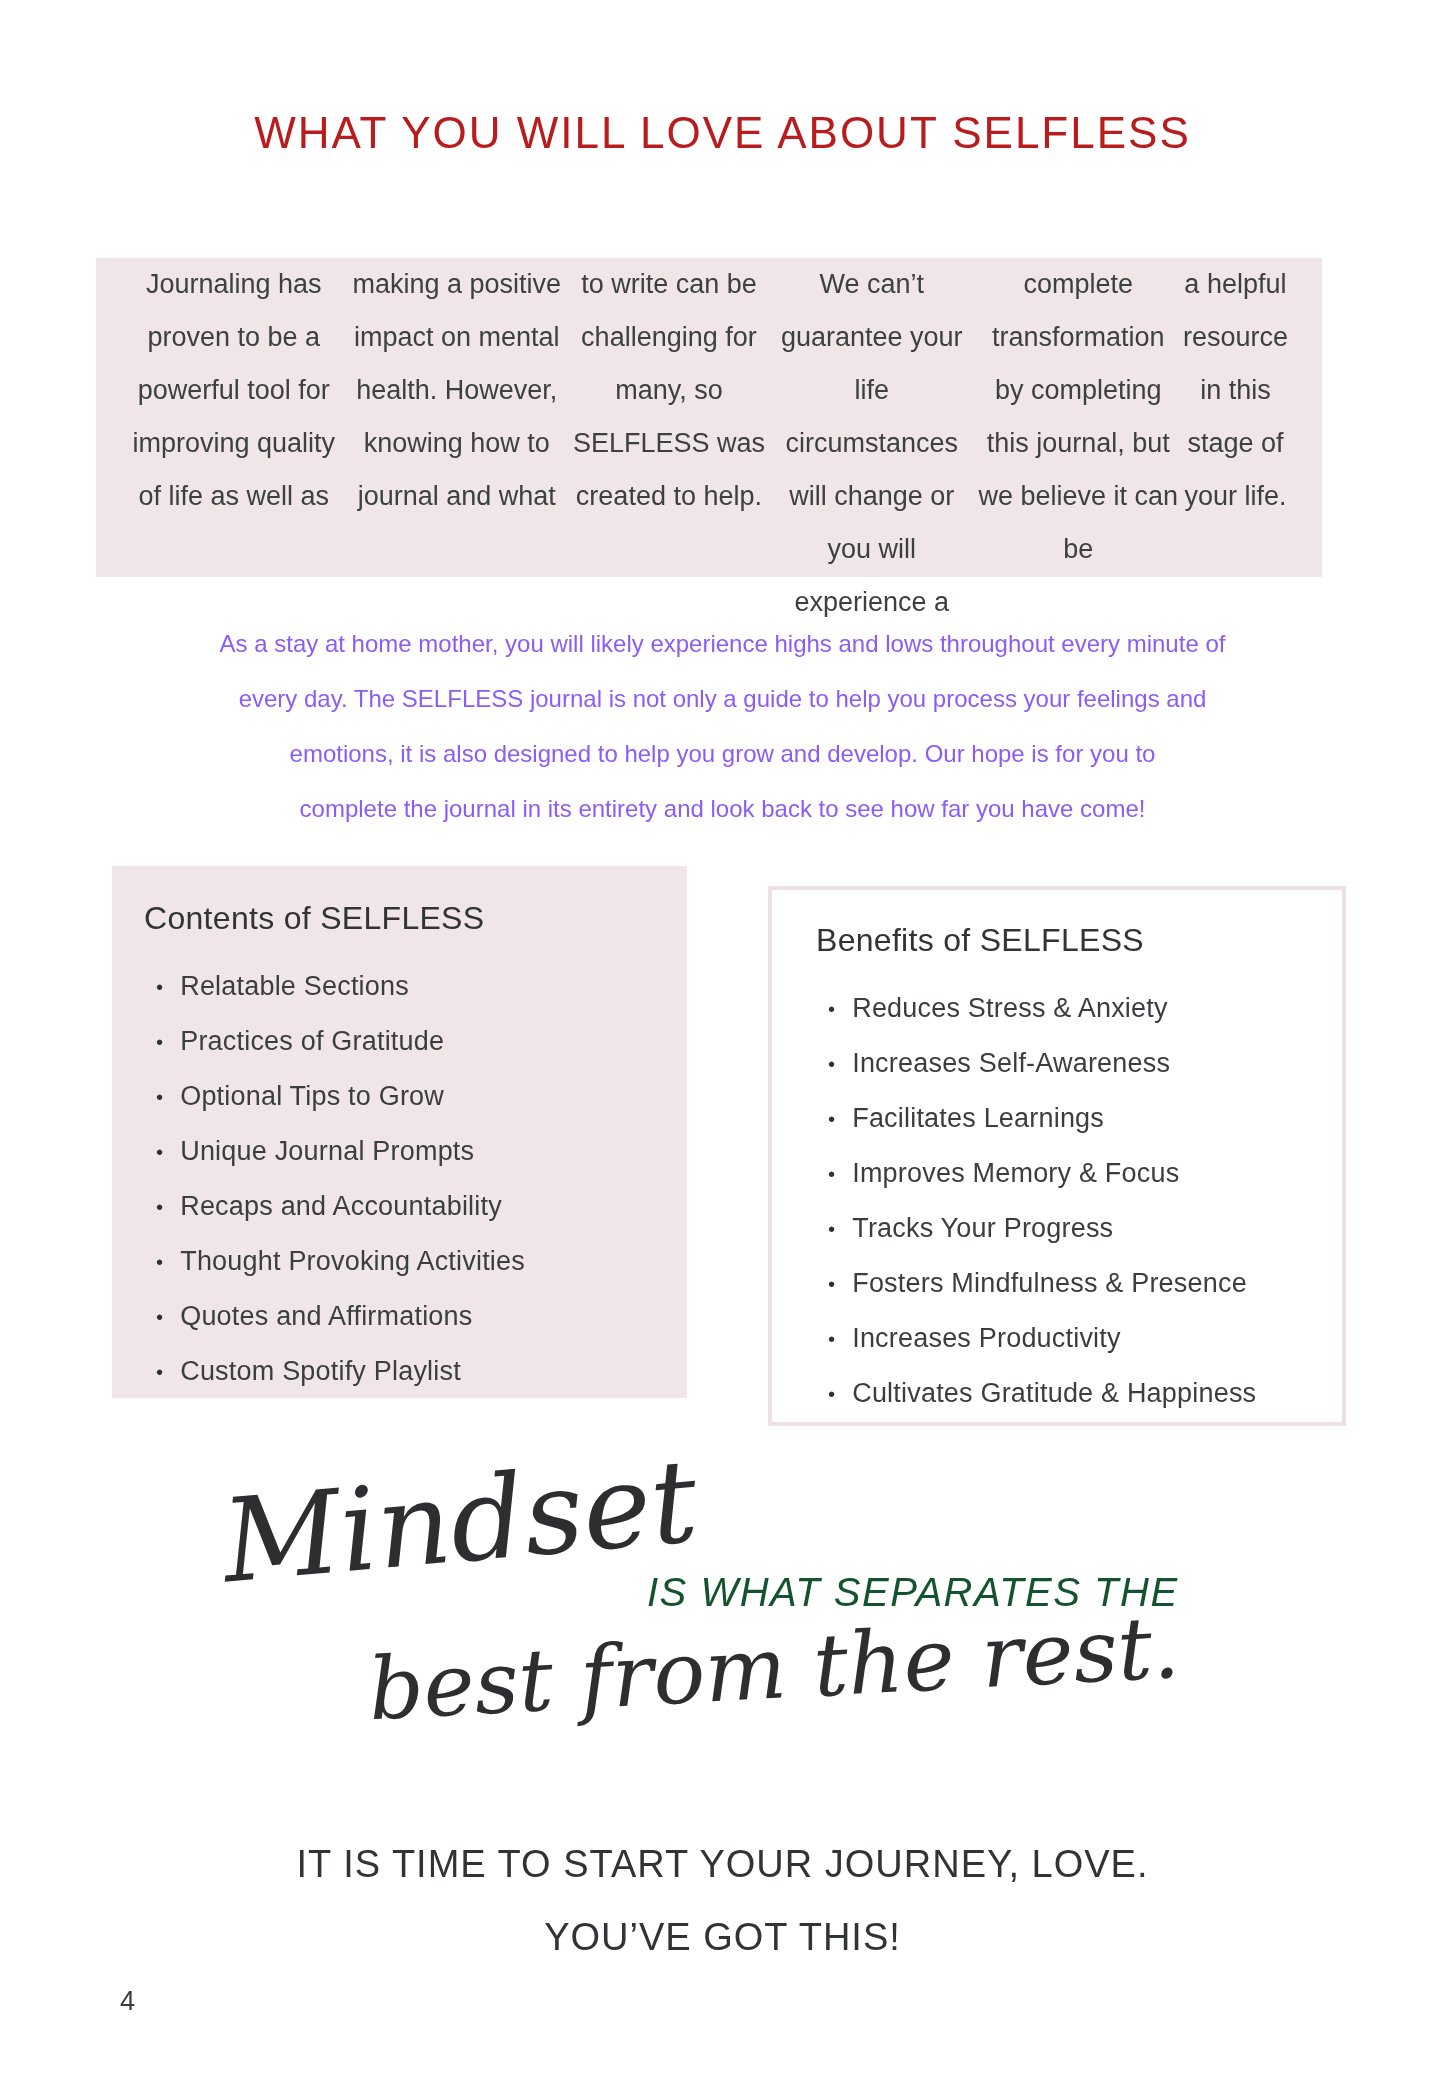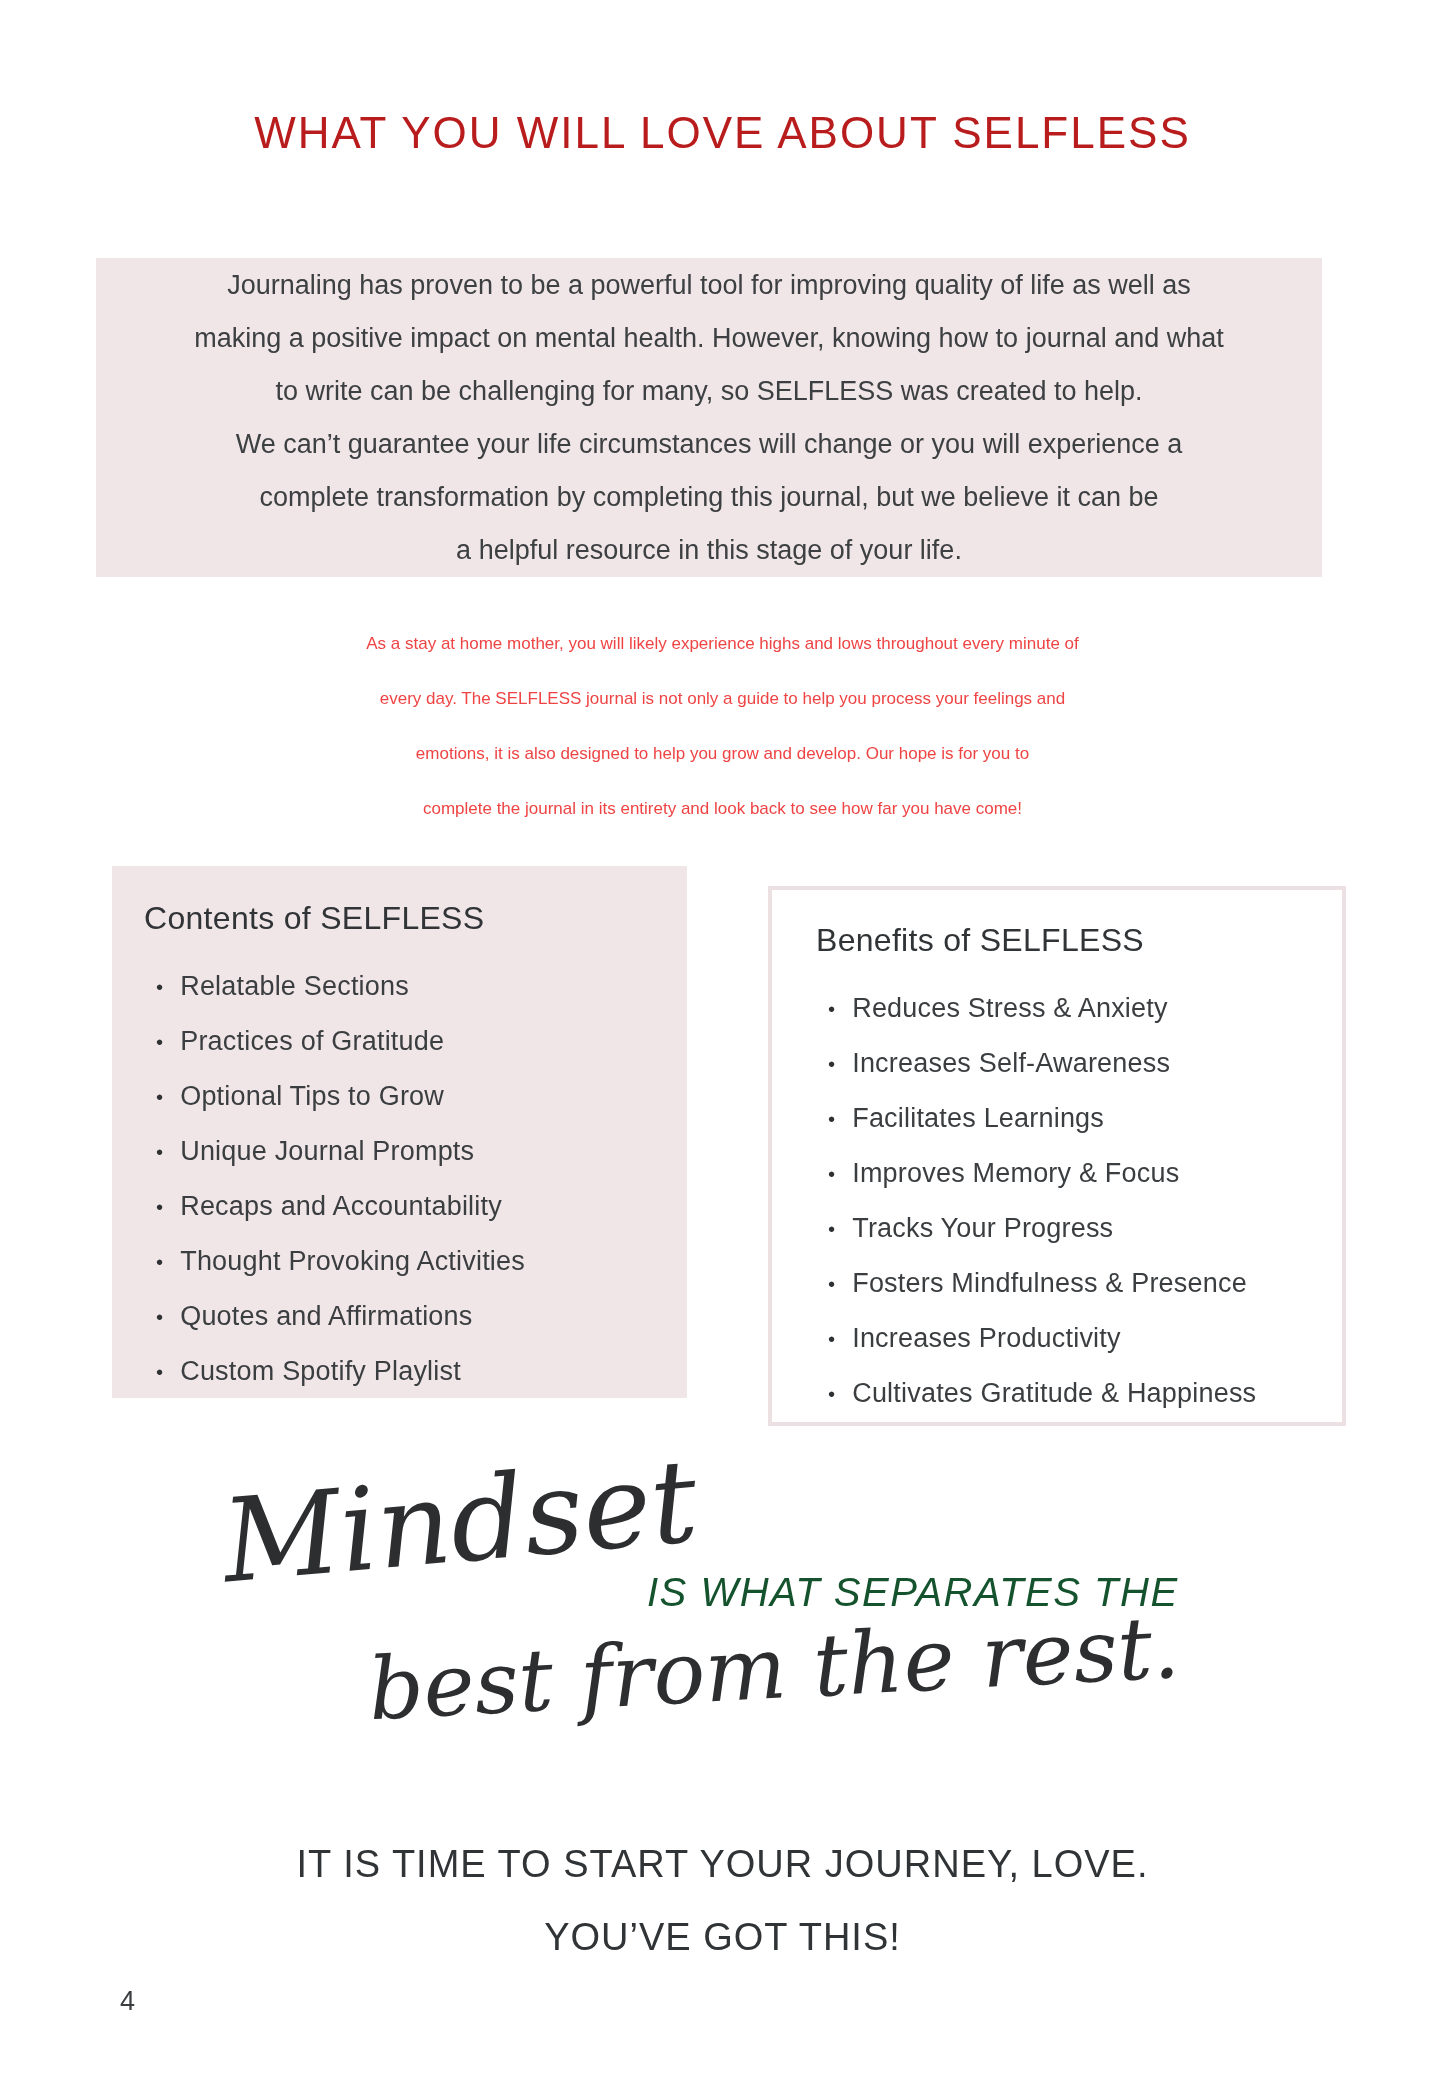--- a/index.html
+++ b/index.html
@@ -13,30 +13,30 @@
   }
   .title{
     position:absolute;top:108px;left:0;width:100%;
     margin:0;text-align:center;
     font-size:44px;font-weight:400;letter-spacing:2px;
     color:#b91c1c;
   }
   .intro-box{
     position:absolute;top:258px;left:96px;width:1226px;height:319px;
     background:#F0E5E7;
-    display:flex;flex-direction:column;justify-content:center;
+    display:flex;flex-direction:row;justify-content:center;
     text-align:center;
     box-sizing:border-box;padding:0 30px;
   }
   .intro-box p{margin:0;font-size:27px;line-height:53px;color:#3d4042;}
   .lead-par{
     position:absolute;top:616px;left:65px;width:1315px;
     text-align:center;
   }
-  .lead-par p{margin:0;font-size:17px;line-height:55px;color:#ef4444;}
+  .lead-par p{margin:0;font-size:24px;line-height:55px;color:#8b5cf6;}
   .info-box{
     position:absolute;box-sizing:border-box;
   }
   .box-left{
     top:866px;left:112px;width:575px;height:532px;
     background:#F0E5E7;
     padding:34px 24px 0 30px;
   }
   .box-right{
     top:886px;left:768px;width:578px;height:540px;

